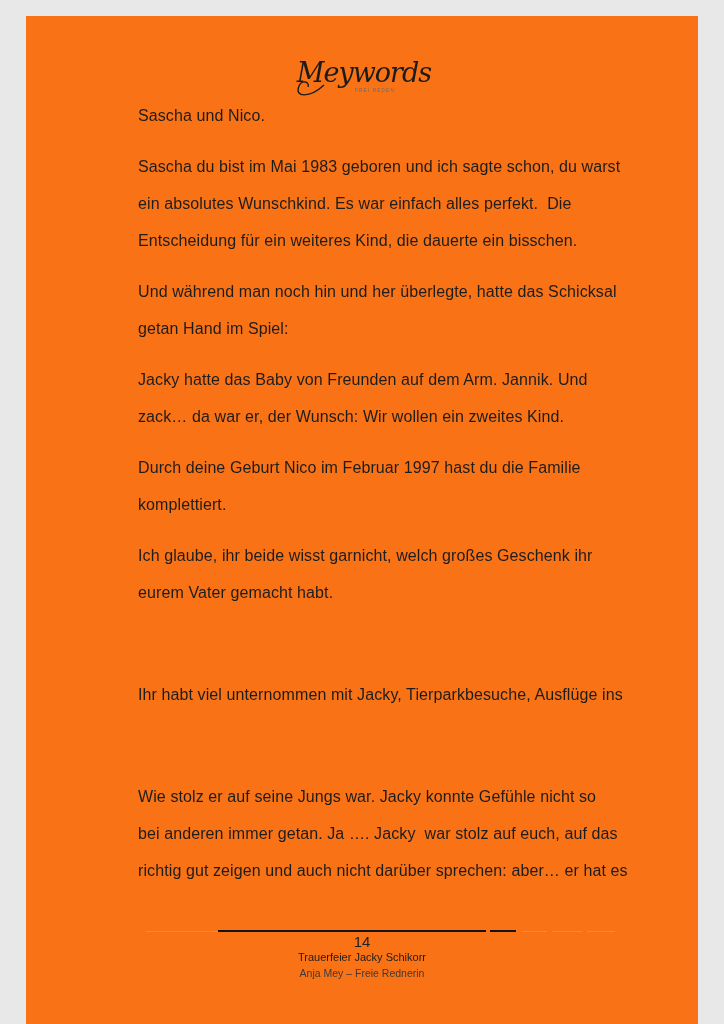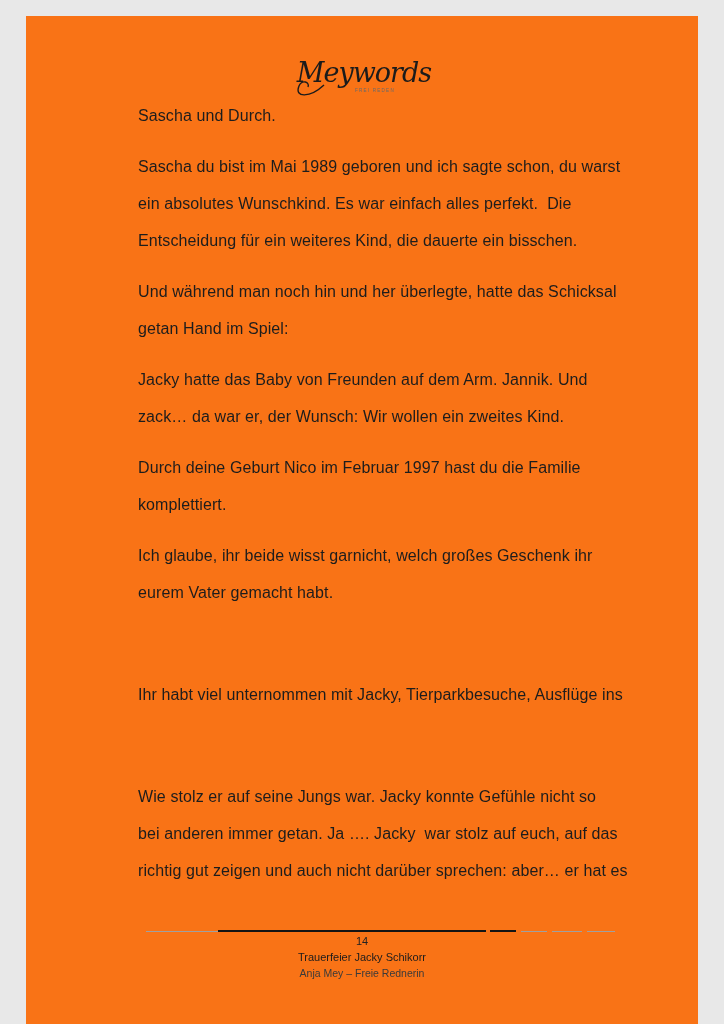--- a/index.html
+++ b/index.html
@@ -56,21 +56,21 @@
   .sep .seg { display: inline-block; height: 6px; }
   .seg.thin  { border-bottom: 1px solid #a0a0a0; }
   .seg.thick { border-bottom: 2px solid #141414; }
   .s1 { width: 72px; }
   .s2 { width: 268px; }
   .s3 { width: 26px; margin-left: 4px; }
   .s4 { width: 26px; margin-left: 5px; }
   .s5 { width: 30px; margin-left: 5px; }
   .s6 { width: 28px; margin-left: 5px; }
   .page-number {
-    font-size: 11px;
+    font-size: 15px;
     line-height: 15px;
     margin-top: 2px;
     color: #222222;
   }
   .footer-title {
     font-size: 11px;
     line-height: 17px;
     color: #1c1c1c;
   }
   .footer-subtitle {
@@ -87,24 +87,24 @@
   <div class="logo-wrap">
     <svg width="180" height="52" viewBox="0 0 180 52">
       <text x="92" y="30" text-anchor="middle" font-family="'DejaVu Serif', serif" font-style="italic" font-size="27" fill="#1b1b1b" letter-spacing="-1">Meywords</text>
       <path d="M52,33 C38,46 22,46 27,34 C30,27 38,30 36,35" stroke="#1b1b1b" stroke-width="1.4" fill="none"></path>
       <text x="103" y="40" text-anchor="middle" font-size="4.6" letter-spacing="1.2" fill="#6a6a6a">FREI REDEN</text>
     </svg>
   </div>
 
   <div class="content">
       <div class="para">
-        <div class="line">Sascha und Durch.</div>
+        <div class="line">Sascha und Nico.</div>
       </div>
       <div class="para">
-        <div class="line">Sascha du bist im Mai 1989 geboren und ich sagte schon, du warst</div>
+        <div class="line">Sascha du bist im Mai 1983 geboren und ich sagte schon, du warst</div>
         <div class="line">ein absolutes Wunschkind. Es war einfach alles perfekt.  Die</div>
         <div class="line">Entscheidung für ein weiteres Kind, die dauerte ein bisschen.</div>
       </div>
       <div class="para">
         <div class="line">Und während man noch hin und her überlegte, hatte das Schicksal</div>
         <div class="line">getan Hand im Spiel:</div>
       </div>
       <div class="para">
         <div class="line">Jacky hatte das Baby von Freunden auf dem Arm. Jannik. Und</div>
         <div class="line">zack… da war er, der Wunsch: Wir wollen ein zweites Kind.</div>

